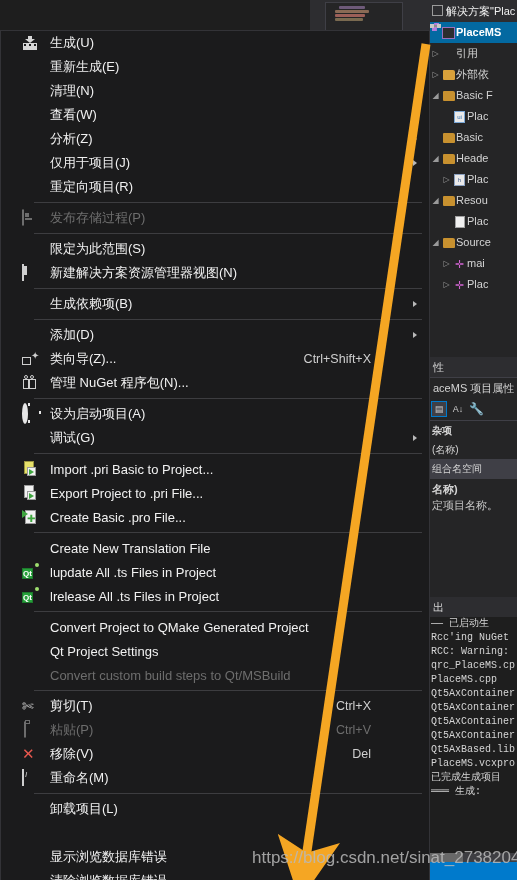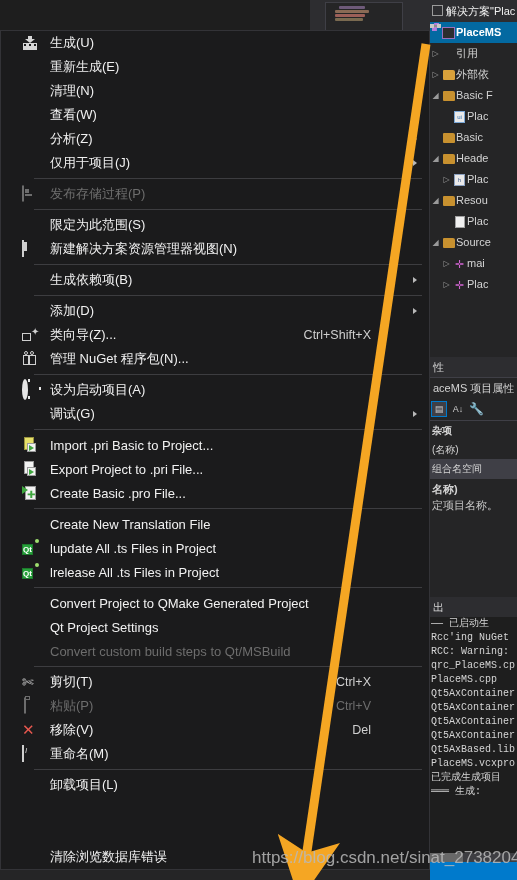--- a/index.html
+++ b/index.html
@@ -376,20 +376,26 @@
         <span class="lbl">分析(Z)</span>
         <span class="arw"></span>
       </div>
       <div class="mi">
         <span class="gut">
           <span class="mg"></span>
         </span>
         <span class="lbl">仅用于项目(J)</span>
         <span class="arw"></span>
       </div>
+      <div class="mi">
+        <span class="gut">
+          <span class="mg"></span>
+        </span>
+        <span class="lbl">重定向项目(R)</span>
+      </div>
       <div class="sep"></div>
       <div class="mi dis">
         <span class="gut">
           <span class="mg"><span class="g-pub"><i></i><b></b></span></span>
         </span>
         <span class="lbl">发布存储过程(P)</span>
       </div>
       <div class="sep"></div>
       <div class="mi">
         <span class="gut">
@@ -560,20 +566,21 @@
       </div>
       <div class="mi">
         <span class="gut">
           <span class="mg"></span>
         </span>
       </div>
       <div class="mi">
         <span class="gut">
           <span class="mg"></span>
         </span>
+        <span class="lbl">显示浏览数据库错误</span>
       </div>
       <div class="mi">
         <span class="gut">
           <span class="mg"></span>
         </span>
         <span class="lbl">清除浏览数据库错误</span>
       </div>
     </div>
 
   <svg class="arrow-svg" viewBox="0 0 517 880">

